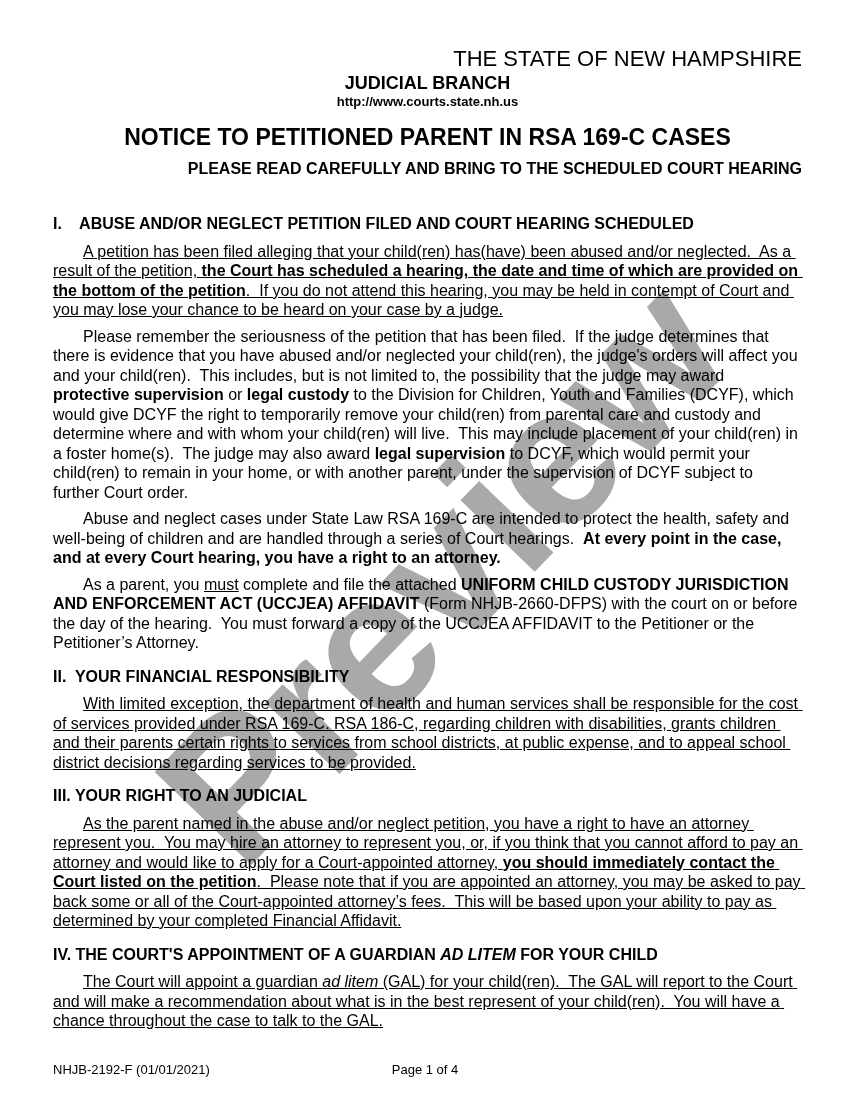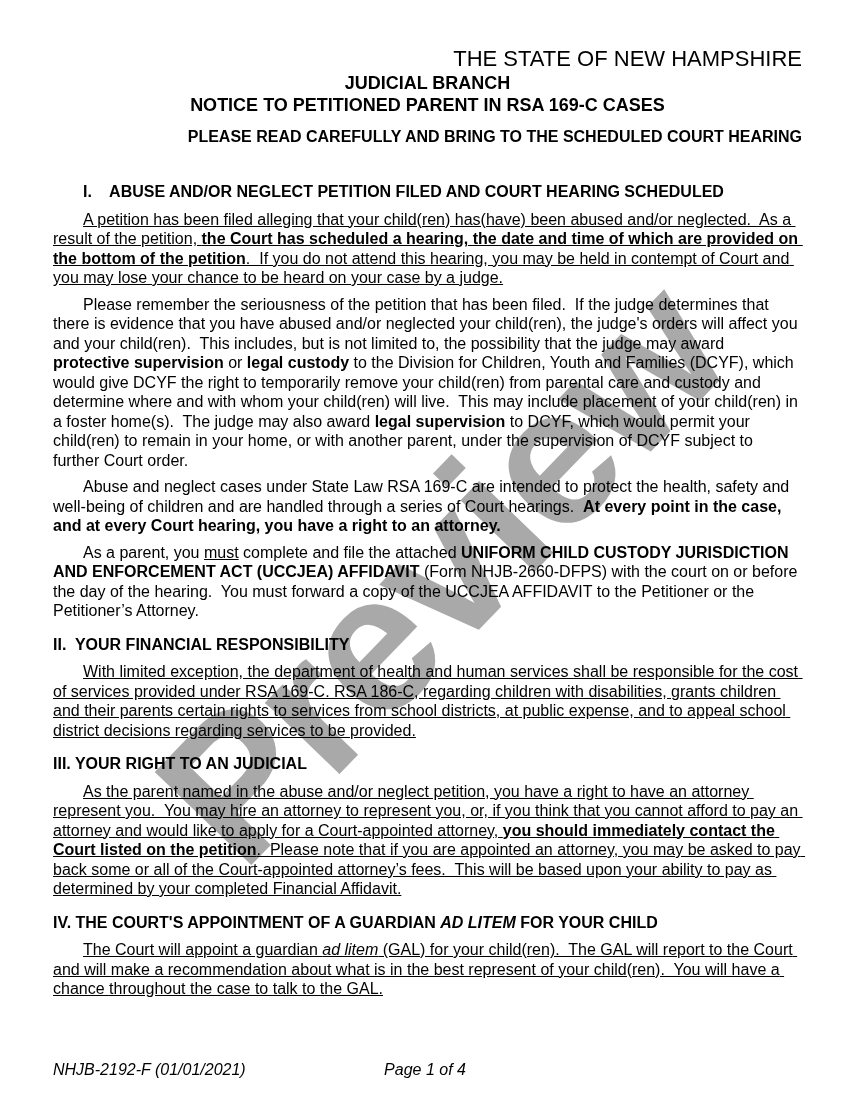--- a/index.html
+++ b/index.html
@@ -46,42 +46,42 @@
     text-align: center;
     line-height: 22px;
   }
   .h-url {
     font-size: 13px;
     font-weight: bold;
     text-align: center;
     line-height: 16px;
   }
   .h-notice {
-    font-size: 18px;
+    font-size: 23px;
     font-weight: bold;
     text-align: center;
     line-height: 22px;
+    margin-top: 16px;
   }
   .h-sub {
     font-size: 16px;
     font-weight: bold;
     text-align: right;
     line-height: 19px;
     margin-top: 11px;
   }
   .sec-h {
     font-size: 16px;
     font-weight: bold;
     line-height: 19.5px;
     margin: 14px 0 0 0;
     white-space: pre-wrap;
   }
   .section-first .sec-h {
     margin-top: 36px;
-    margin-left: 30px;
   }
   .para {
     font-size: 16px;
     line-height: 19.5px;
     margin: 7px 0 0 0;
     text-indent: 30px;
     white-space: pre-wrap;
   }
   .sec-h + .para {
     margin-top: 8px;
@@ -89,23 +89,22 @@
   }
   .b { font-weight: bold; }
   .i { font-style: italic; text-align: center; }
   .u { text-decoration: underline; }
   .footer {
     position: absolute;
     left: 0;
     right: 0;
     top: 1062px;
     z-index: 1;
-    font-size: 16px;
+    font-size: 13px;
     line-height: 16px;
-    font-style: italic;
   }
   .form-no {
     position: absolute;
     left: 53px;
     top: 0;
   }
   .page-ind {
     display: block;
     text-align: center;
   }
@@ -114,20 +113,21 @@
 <body>
 
 <div class="page">
 
   <div class="watermark" style="color: rgb(169, 169, 169);">Preview</div>
 
   <div class="content">
 
     <div class="h-state">THE STATE OF NEW HAMPSHIRE</div>
     <div class="h-branch">JUDICIAL BRANCH</div>
+    <div class="h-url">http://www.courts.state.nh.us</div>
     <div class="h-notice">NOTICE TO PETITIONED PARENT IN RSA 169-C CASES</div>
     <div class="h-sub">PLEASE READ CAREFULLY AND BRING TO THE SCHEDULED COURT HEARING</div>
 
     <div class="section section-first">
       <h2 class="sec-h"><span>I.    ABUSE AND/OR NEGLECT PETITION FILED AND COURT HEARING SCHEDULED</span></h2>
       <p class="para"><span>A petition has been filed alleging that your child(ren) has(have) been abused and/or neglected.  As a result of the petition, </span><span class="b u">the Court has scheduled a hearing, the date and time of which are provided on the bottom of the petition</span><span>.  If you do not attend this hearing, you may be held in contempt of Court and you may lose your chance to be heard on your case by a judge.</span></p>
       <p class="para"><span>Please remember the seriousness of the petition that has been filed.  If the judge determines that there is evidence that you have abused and/or neglected your child(ren), the judge's orders will affect you and your child(ren).  This includes, but is not limited to, the possibility that the judge may award </span><span class="b">protective supervision</span><span> or </span><span class="b">legal custody</span><span> to the Division for Children, Youth and Families (DCYF), which would give DCYF the right to temporarily remove your child(ren) from parental care and custody and determine where and with whom your child(ren) will live.  This may include placement of your child(ren) in a foster home(s).  The judge may also award </span><span class="b">legal supervision</span><span> to DCYF, which would permit your child(ren) to remain in your home, or with another parent, under the supervision of DCYF subject to further Court order.</span></p>
       <p class="para"><span>Abuse and neglect cases under State Law RSA 169-C are intended to protect the health, safety and well-being of children and are handled through a series of Court hearings.  </span><span class="b">At every point in the case, and at every Court hearing, you have a right to an attorney.</span></p>
       <p class="para"><span>As a parent, you </span><span class="u">must</span><span> complete and file the attached </span><span class="b">UNIFORM CHILD CUSTODY JURISDICTION AND ENFORCEMENT ACT (UCCJEA) AFFIDAVIT</span><span> (Form NHJB-2660-DFPS) with the court on or before the day of the hearing.  You must forward a copy of the UCCJEA AFFIDAVIT to the Petitioner or the Petitioner’s Attorney.</span></p>
     </div>

